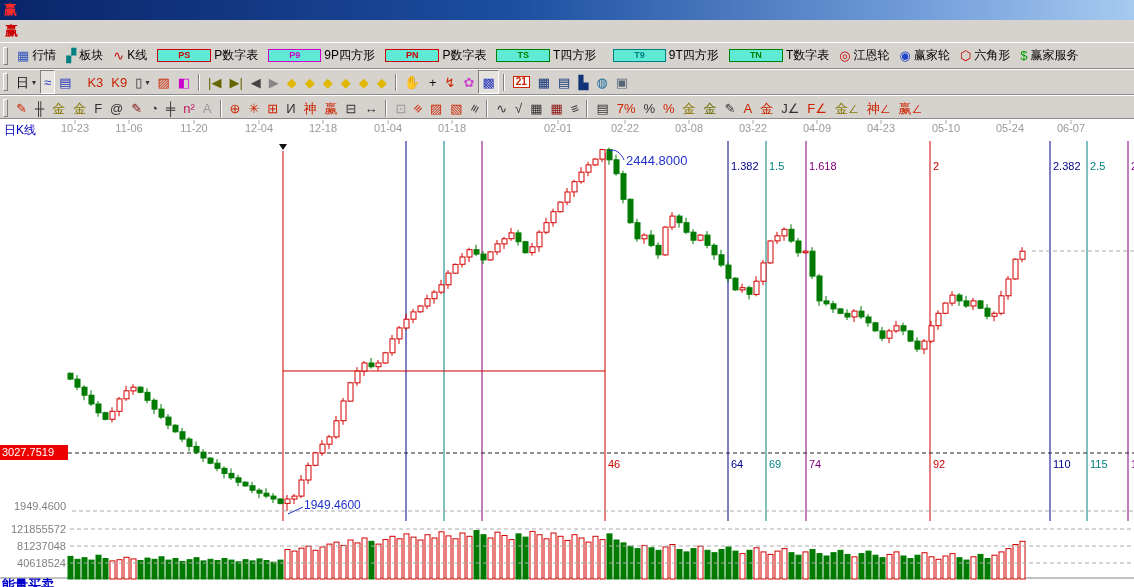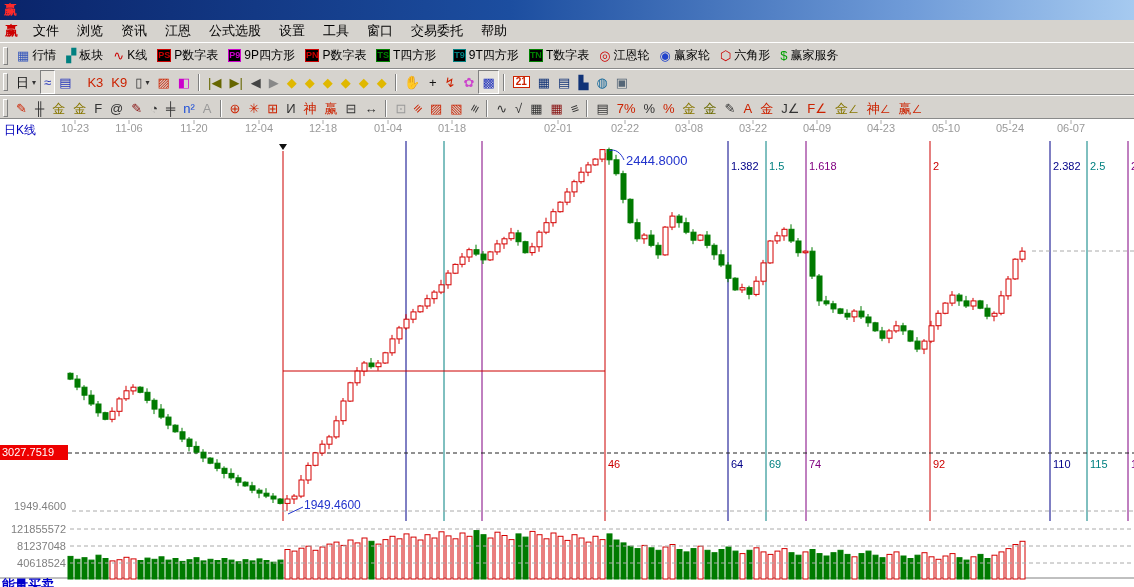--- a/index.html
+++ b/index.html
@@ -13,21 +13,21 @@
   .menu-item{padding:2px 9px;color:#000;cursor:default;}
   .toolbar{display:flex;align-items:center;background:#d6d3ce;border-top:1px solid #ffffff;border-bottom:1px solid #8a8a8a;padding-left:2px;}
   #tb1{height:25px;} #tb2{height:24px;} #tb3{height:24px;}
   .grip{width:3px;height:16px;border-left:1px solid #fff;border-top:1px solid #fff;border-right:1px solid #808080;border-bottom:1px solid #808080;margin:0 4px 0 1px;}
   .vsep{width:0;height:17px;border-left:1px solid #808080;border-right:1px solid #ffffff;margin:0 4px;}
   .tbtn{display:flex;align-items:center;gap:3px;height:20px;padding:1px 4px;border:1px solid transparent;cursor:default;}
   .tbtn.sm{padding:1px 3px;}
   .tbtn.pressed{border:1px solid #808080;border-right-color:#fff;border-bottom-color:#fff;background:#e6e3de;}
   .glyph-icon{font-size:13px;line-height:1;}
   .glyph-icon.rot{display:inline-block;}
-  .badge-icon{font-size:9px;font-weight:bold;border:1px solid;padding:1px 0;line-height:1;background:#000000;}
+  .badge-icon{font-size:9px;font-weight:bold;border:1px solid;padding:1px 20px;line-height:1;background:#5eead4;}
   .boxed{border:1px solid;padding:0 2px;font-size:10px;font-weight:bold;background:#fff;}
   .tlbl{font-size:12px;color:#000;white-space:nowrap;}
   .drop-arrow{font-size:8px;color:#333;}
   .chart{position:absolute;left:0;top:118px;width:1134px;height:469px;background:#ffffff;border-top:1px solid #8a8a8a;}
   .chart svg{position:absolute;left:0;top:0;font-family:"Liberation Sans",sans-serif;}
   .ovl{position:absolute;white-space:nowrap;}
   .period-label{left:4px;top:3px;color:#0000bb;font-size:12px;}
   .price-badge{left:0;top:326px;width:66px;height:15px;background:#ee0000;color:#ffffff;font-size:11px;line-height:15px;padding-left:2px;}
   .high-ann{left:626px;top:34px;color:#2233cc;font-size:13px;}
   .low-ann{left:304px;top:379px;color:#2233cc;font-size:12px;}
@@ -37,32 +37,20 @@
 <body>
 
 <div class="window">
 
   <div class="titlebar">
     <span class="title-logo">赢</span>
   </div>
 
   <div class="menubar">
     <span class="menu-logo">赢</span>
-    <div id="menu-items" style="display:flex;">
-        <div class="menu-item">文件</div>
-        <div class="menu-item">浏览</div>
-        <div class="menu-item">资讯</div>
-        <div class="menu-item">江恩</div>
-        <div class="menu-item">公式选股</div>
-        <div class="menu-item">设置</div>
-        <div class="menu-item">工具</div>
-        <div class="menu-item">窗口</div>
-        <div class="menu-item">交易委托</div>
-        <div class="menu-item">帮助</div>
-      </div>
   </div>
 
   <div class="toolbar" id="tb1">
     <div class="grip"></div>
     <div id="tb1-items" style="display:flex;align-items:center;">
         <div class="tbtn">
           <span class="glyph-icon" style="color: rgb(51, 85, 187);">▦</span>
           <span class="tlbl">行情</span>
         </div>
         <div class="tbtn">
@@ -238,21 +226,21 @@
         <div class="tbtn sm">
           <span class="glyph-icon" style="color: rgb(136, 17, 17);">✎</span>
         </div>
         <div class="tbtn sm">
           <span class="glyph-icon" style="color: rgb(51, 51, 51);">◔</span>
         </div>
         <div class="tbtn sm">
           <span class="glyph-icon" style="color: rgb(51, 51, 51);">╪</span>
         </div>
         <div class="tbtn sm">
-          <span class="glyph-icon" style="color: #1d4ed8; text-align: right;">n²</span>
+          <span class="glyph-icon" style="color: #be185d; text-align: right;">n²</span>
         </div>
         <div class="tbtn sm">
           <span class="glyph-icon" style="color: rgb(153, 153, 153);">A</span>
         </div>
         <div class="vsep"></div>
         <div class="tbtn sm">
           <span class="glyph-icon" style="color: rgb(204, 34, 0);">⊕</span>
         </div>
         <div class="tbtn sm">
           <span class="glyph-icon" style="color: rgb(204, 34, 0);">✳</span>

